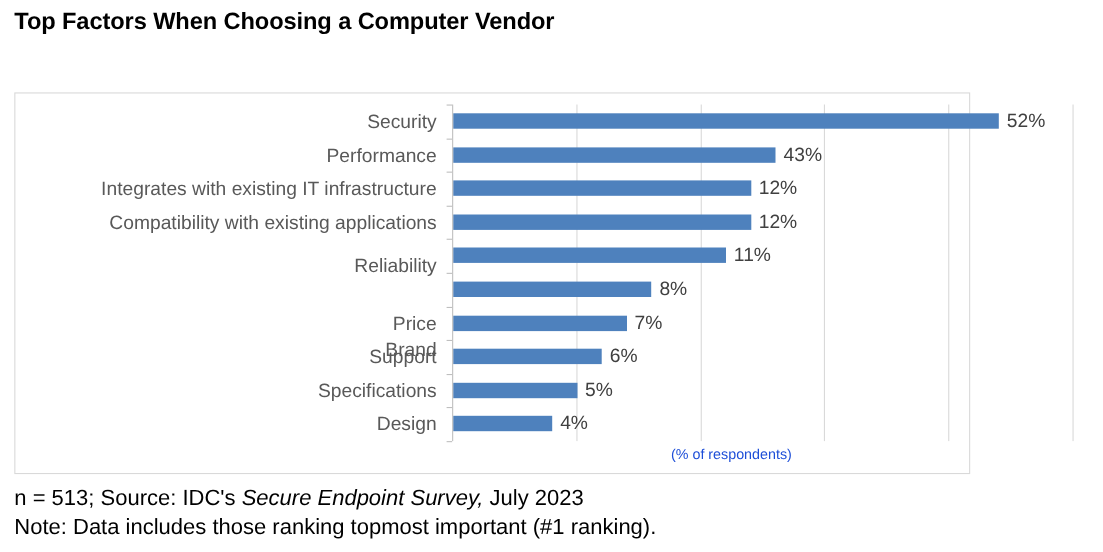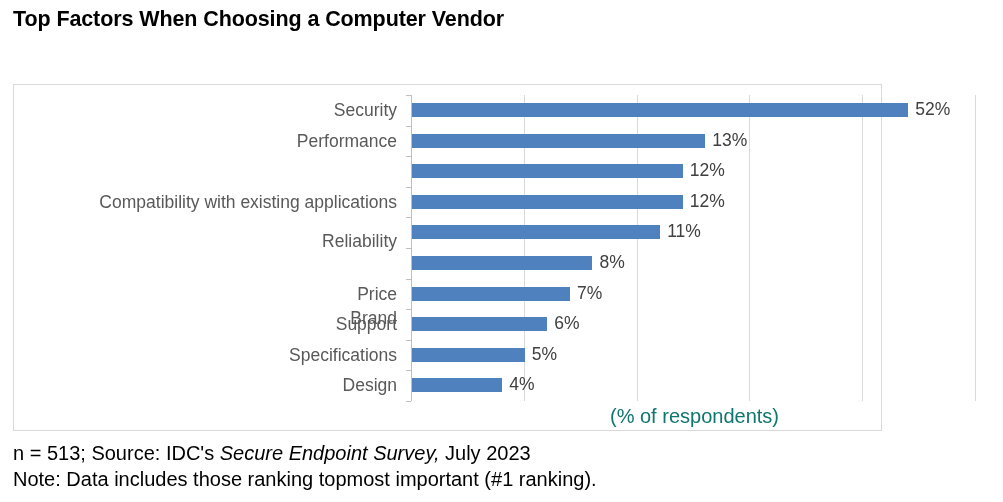--- a/index.html
+++ b/index.html
@@ -122,22 +122,22 @@
     color: #595959;
     white-space: nowrap;
     text-align: right;
   }
 
   
   #axis-title {
     position: absolute;
     left: 596px;
     top: 320px;
-    font-size: 20px;
-    color: #0f766e;
+    font-size: 13px;
+    color: #1d4ed8;
     white-space: nowrap;
   }
 
   
   #footnotes { position: absolute; left: 13px; top: 443px; width: 975px; }
   .footnote {
     font-size: 20px;
     color: #000000;
     line-height: 21px;
     white-space: nowrap;
@@ -151,20 +151,21 @@
 
 <div id="heading">
   <h1 id="chart-title">Top Factors When Choosing a Computer Vendor</h1>
 </div>
 
 <div id="chart-frame">
 
   <div id="category-labels">
       <div class="cat-label" style="top: 0px;">Security</div>
       <div class="cat-label" style="top: 30.6px;">Performance</div>
+      <div class="cat-label" style="top: 61.2px;">Integrates with existing IT infrastructure</div>
       <div class="cat-label" style="top: 91.8px;">Compatibility with existing applications</div>
       <div class="cat-label" style="top: 131px;">Reliability</div>
       <div class="cat-label" style="top: 164px; margin-top: 44px;">Brand</div>
       <div class="cat-label" style="top: 183.6px;">Price</div>
       <div class="cat-label" style="top: 214.2px;">Support</div>
       <div class="cat-label" style="top: 244.8px;">Specifications</div>
       <div class="cat-label" style="top: 275.4px;">Design</div>
     </div>
 
   <div id="plot-area">
@@ -189,21 +190,21 @@
         <div class="tickmark" style="top: 275.4px;"></div>
         <div class="tickmark" style="top: 306px;"></div>
       </div>
     <div id="bars">
         <div class="bar-row" style="top: 0px;">
           <div class="bar" title="Security: 22%" style="width: 496.32px; background: rgb(78, 129, 189);"></div>
           <div class="bar-value" style="left: 503.32px;">52%</div>
         </div>
         <div class="bar-row" style="top: 30.6px;">
           <div class="bar" title="Performance: 13%" style="width: 293.28px; background: rgb(78, 129, 189);"></div>
-          <div class="bar-value" style="left: 300.28px;">13%</div>
+          <div class="bar-value" style="left: 300.28px;">43%</div>
         </div>
         <div class="bar-row" style="top: 61.2px;">
           <div class="bar" title="Integrates with existing IT infrastructure: 12%" style="width: 270.72px; background: rgb(78, 129, 189);"></div>
           <div class="bar-value" style="left: 277.72px;">12%</div>
         </div>
         <div class="bar-row" style="top: 91.8px;">
           <div class="bar" title="Compatibility with existing applications: 12%" style="width: 270.72px; background: rgb(78, 129, 189);"></div>
           <div class="bar-value" style="left: 277.72px;">12%</div>
         </div>
         <div class="bar-row" style="top: 122.4px;">

